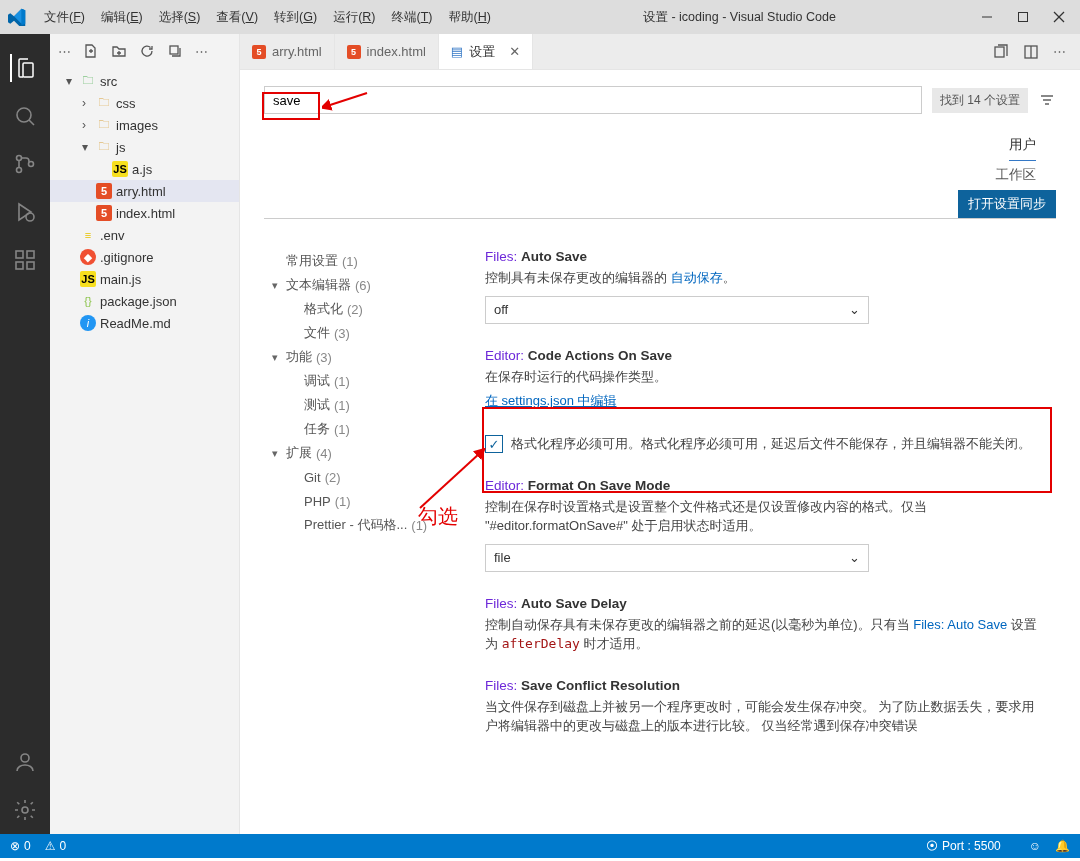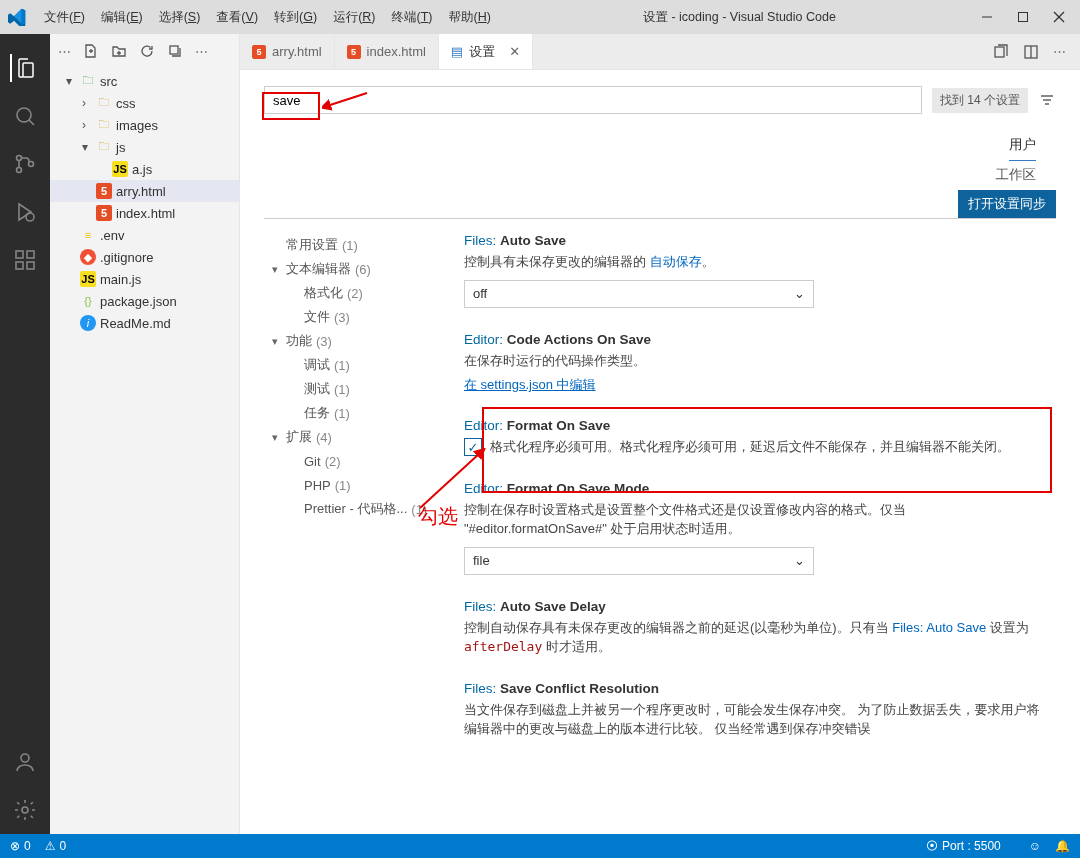--- a/index.html
+++ b/index.html
@@ -58,37 +58,37 @@
 .search-meta { background: #e8e8e8; padding: 4px 8px; font-size: 12px; color: #555; }
 .filter-ic { color:#555; }
 .search-box-annot { position:absolute; border:2px solid #e30000; left:262px; top:92px; width:58px; height:28px; pointer-events:none;}
 .search-arrow { position:absolute; left:322px; top:88px; pointer-events:none;}
 
 .scope-row { display: flex; align-items: flex-end; margin-top: 16px; border-bottom: 1px solid #ccc; flex-direction: column; }
 .scope-tab { padding: 6px 0; margin-right: 20px; font-size: 13.5px; color: #555; }
 .scope-tab.active { color: #333; border-bottom: 1px solid #3478c6; margin-bottom: -1px; }
 .sync-btn { margin-left: auto; background: #0e639c; color: #fff; padding: 5px 10px; font-size: 13px; border:none;}
 
-.settings-main { display: flex; flex: 1; margin-top: 14px; overflow: hidden; }
+.settings-main { display: flex; flex: 1; margin-top: 30px; overflow: hidden; gap: 21px; }
 .toc { width: 200px; font-size: 13px; color: #555; padding-right: 10px; overflow-y:auto;}
 .toc-row { display: flex; align-items: center; height: 24px; }
 .toc-row .tw { width: 14px; color:#666; font-size:11px;}
 .toc-row .cnt { color: #888; margin-left: 4px; }
 .toc-row.d1 { padding-left: 8px; }
 .toc-row.d2 { padding-left: 26px; }
 
 .settings-list { flex: 1; overflow-y: auto; padding-right: 10px; padding-bottom: 20px; position:relative;}
 .setting { margin-bottom: 24px; position:relative; }
 .setting .ttl { font-size: 13.5px; margin-bottom: 4px; }
-.setting .ttl .cat { color: #0369a1; font-weight: normal; }
+.setting .ttl .cat { color: #6d28d9; font-weight: normal; }
 .setting .ttl .name { color: #333; font-weight: 600; text-align: right; }
 .setting .desc { font-size: 13px; color: #444; line-height: 1.5; }
 .setting .desc .link { color: #0066bf; }
 .setting .desc .code { font-family: Consolas, monospace; color: #a31515; }
-.select-box { margin-top: 8px; border: 1px solid #ccc; height: 28px; width: 350px; display: flex; align-items: center; padding: 8px 8px; justify-content: space-between; color:#333;}
+.select-box { margin-top: 8px; border: 1px solid #ccc; height: 28px; width: 384px; display: flex; align-items: center; padding: 8px 8px; justify-content: space-between; color:#333;}
 .ed-link { color:#0066bf; text-decoration: underline; display:inline-block; margin-top:6px;}
 .input-box { margin-top: 8px; border: 1px solid #ccc; height: 28px; width: 220px; padding: 0 8px; font-size:13px;}
 .chk-row { display:flex; gap:8px; align-items:flex-start; }
 .chk { width:18px; height:18px; border:1px solid #0e639c; display:flex; align-items:center; justify-content:center; color:#0e639c; flex-shrink:0; margin-top:1px;}
 .setting.modified { border-left: 2px solid #3478c6; padding-left: 10px; margin-left: -12px; }
 
 .red-box { position:absolute; border:2px solid #e30000; pointer-events:none; }
 .red-arrow { position:absolute; pointer-events:none; }
 .red-label { position:absolute; color:#e30000; font-size:20px; pointer-events:none;}
 
@@ -412,21 +412,20 @@
           </div>
 
           <div class="setting">
             <div class="ttl"><span class="cat">Editor:</span> <span class="name">Code Actions On Save</span></div>
             <div class="desc">在保存时运行的代码操作类型。</div>
             <span class="ed-link">在 settings.json 中编辑</span>
           </div>
 
           <div class="setting modified" style="position:relative;">
 
-            <div class="ttl"><span class="cat">Editor:</span> <span class="name">Format On Save</span></div>
             <div class="chk-row">
               <div class="chk">✓</div>
               <div class="desc">格式化程序必须可用。格式化程序必须可用，延迟后文件不能保存，并且编辑器不能关闭。</div>
             </div>
           </div>
 
           <div class="setting">
             <div class="ttl"><span class="cat">Editor:</span> <span class="name">Format On Save Mode</span></div>
             <div class="desc">控制在保存时设置格式是设置整个文件格式还是仅设置修改内容的格式。仅当 "#editor.formatOnSave#" 处于启用状态时适用。</div>
             <div class="select-box">

